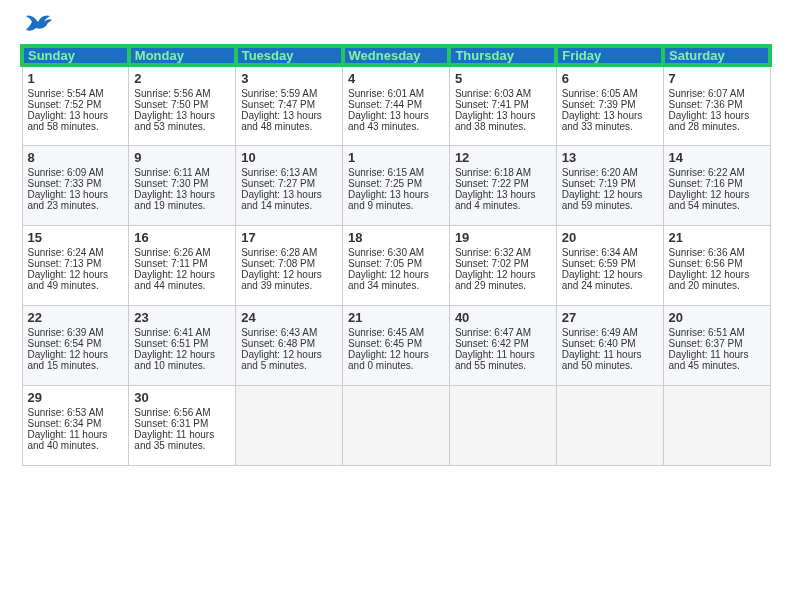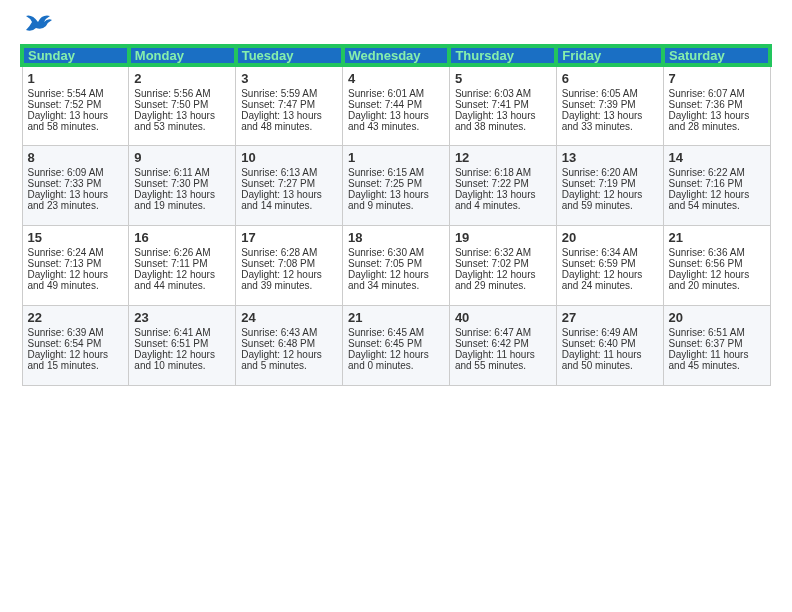--- a/index.html
+++ b/index.html
@@ -141,14 +141,23 @@
       </tr>
       <tr>
         <td><span class="day-num">22</span>Sunrise: 6:39 AM<br>Sunset: 6:54 PM<br>Daylight: 12 hours and 15 minutes.</td>
         <td><span class="day-num">23</span>Sunrise: 6:41 AM<br>Sunset: 6:51 PM<br>Daylight: 12 hours and 10 minutes.</td>
         <td><span class="day-num">24</span>Sunrise: 6:43 AM<br>Sunset: 6:48 PM<br>Daylight: 12 hours and 5 minutes.</td>
         <td><span class="day-num">21</span>Sunrise: 6:45 AM<br>Sunset: 6:45 PM<br>Daylight: 12 hours and 0 minutes.</td>
         <td><span class="day-num">40</span>Sunrise: 6:47 AM<br>Sunset: 6:42 PM<br>Daylight: 11 hours and 55 minutes.</td>
         <td><span class="day-num">27</span>Sunrise: 6:49 AM<br>Sunset: 6:40 PM<br>Daylight: 11 hours and 50 minutes.</td>
         <td><span class="day-num">20</span>Sunrise: 6:51 AM<br>Sunset: 6:37 PM<br>Daylight: 11 hours and 45 minutes.</td>
       </tr>
+      <tr>
+        <td><span class="day-num">29</span>Sunrise: 6:53 AM<br>Sunset: 6:34 PM<br>Daylight: 11 hours and 40 minutes.</td>
+        <td><span class="day-num">30</span>Sunrise: 6:56 AM<br>Sunset: 6:31 PM<br>Daylight: 11 hours and 35 minutes.</td>
+        <td class="cell-empty"></td>
+        <td class="cell-empty"></td>
+        <td class="cell-empty"></td>
+        <td class="cell-empty"></td>
+        <td class="cell-empty"></td>
+      </tr>
     </tbody>
 </table>
 
 </body></html>

